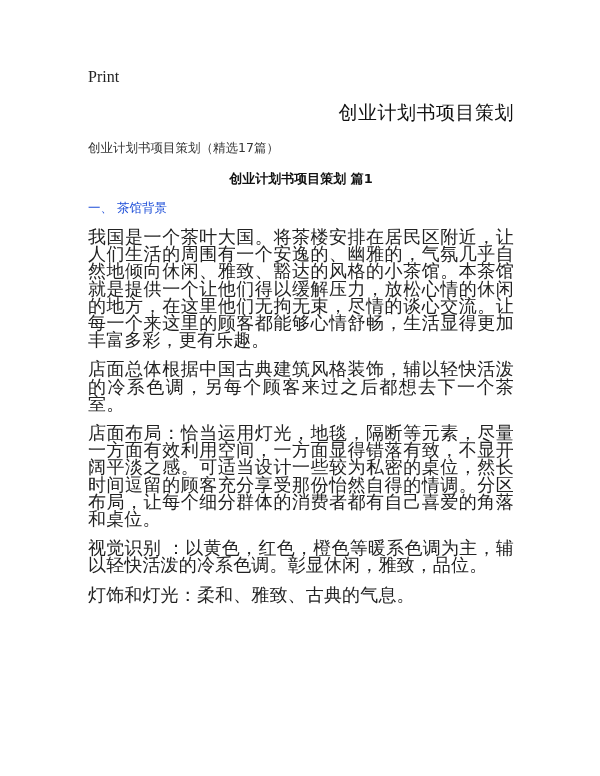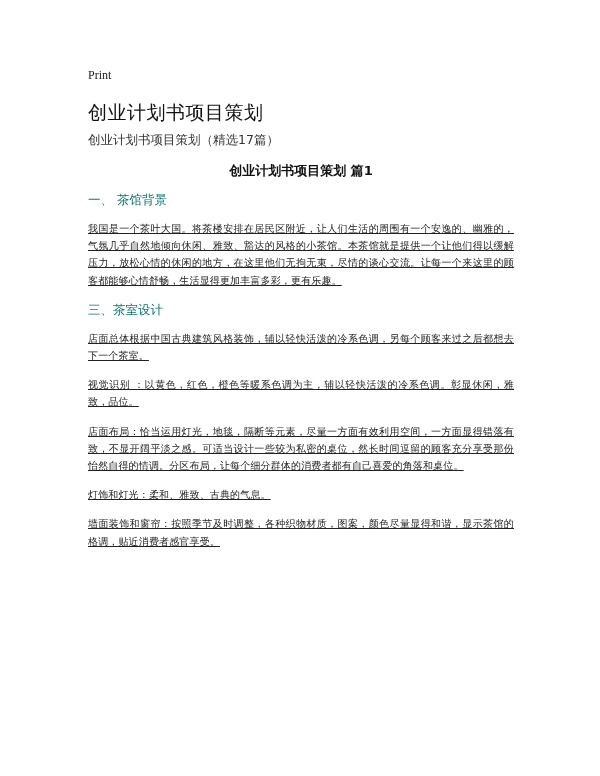--- a/index.html
+++ b/index.html
@@ -1,41 +1,39 @@
 <!DOCTYPE html>
 <html><head>
 <meta charset="utf-8">
 <style>
   html, body { margin: 0; padding: 0; background: #ffffff; }
   body { width: 600px; height: 776px; overflow: hidden; position: relative;
          font-family: "DejaVu Sans", "Liberation Sans", sans-serif; color: #222; }
   .page { position: absolute; left: 88px; top: 0; width: 426px; }
-  .print { position: absolute; top: 68px; left: 0; font-family: "Liberation Serif", "DejaVu Serif", serif; font-size: 12px; color: #222; text-align: center; }
-  .title { position: absolute; top: 100px; left: 0; width: 426px; text-align: left; font-size: 19px; color: #111; letter-spacing: 0.5px; }
+  .print { position: absolute; top: 68px; left: 0; font-family: "Liberation Serif", "DejaVu Serif", serif; font-size: 16px; color: #222; text-align: center; }
+  .title { position: absolute; top: 100px; left: 0; width: 426px; text-align: right; font-size: 19px; color: #111; letter-spacing: 0.5px; }
   .flow { position: absolute; top: 131px; left: 0; width: 426px; }
-  .subtitle { font-size: 12.5px; margin: 0 0 14px 0; line-height: 17px; color: #333; }
+  .subtitle { font-size: 12.5px; margin: 8px 0 14px 0; line-height: 17px; color: #333; }
   .h2 { font-size: 13px; font-weight: bold; margin: 0 0 12px 0; line-height: 17px; color: #111; text-align: center; }
-  .h3 { font-size: 12.5px; margin: 0 0 12px 0; line-height: 17px; color: #0f766e; }
-  .p { font-size: 10px; line-height: 17.2px; margin: 0 0 12px 0; color: #222; text-align: justify; letter-spacing: 0.15px; text-decoration: underline; }
+  .h3 { font-size: 12.5px; margin: 0 0 12px 0; line-height: 17px; color: #1d4ed8; }
+  .p { font-size: 18px; line-height: 17.2px; margin: 0 0 12px 0; color: #222; text-align: justify; letter-spacing: 0.15px; }
 </style>
 </head>
 <body>
 
 <div class="page">
   <div class="print">Print</div>
   <div class="title">创业计划书项目策划</div>
 
   <div class="flow">
     <div class="subtitle">创业计划书项目策划（精选17篇）</div>
     <div class="h2">创业计划书项目策划 篇1</div>
 
     <div class="h3">一、 茶馆背景</div>
     <div class="p">我国是一个茶叶大国。将茶楼安排在居民区附近，让人们生活的周围有一个安逸的、幽雅的，气氛几乎自然地倾向休闲、雅致、豁达的风格的小茶馆。本茶馆就是提供一个让他们得以缓解压力，放松心情的休闲的地方，在这里他们无拘无束，尽情的谈心交流。让每一个来这里的顾客都能够心情舒畅，生活显得更加丰富多彩，更有乐趣。</div>
 
 
-    <div class="h3">三、茶室设计</div>
     <div class="p">店面总体根据中国古典建筑风格装饰，辅以轻快活泼的冷系色调，另每个顾客来过之后都想去下一个茶室。</div>
+    <div class="p">店面布局：恰当运用灯光，地毯，隔断等元素，尽量一方面有效利用空间，一方面显得错落有致，不显开阔平淡之感。可适当设计一些较为私密的桌位，然长时间逗留的顾客充分享受那份怡然自得的情调。分区布局，让每个细分群体的消费者都有自己喜爱的角落和桌位。</div>
     <div class="p">视觉识别 ：以黄色，红色，橙色等暖系色调为主，辅以轻快活泼的冷系色调。彰显休闲，雅致，品位。</div>
-    <div class="p">店面布局：恰当运用灯光，地毯，隔断等元素，尽量一方面有效利用空间，一方面显得错落有致，不显开阔平淡之感。可适当设计一些较为私密的桌位，然长时间逗留的顾客充分享受那份怡然自得的情调。分区布局，让每个细分群体的消费者都有自己喜爱的角落和桌位。</div>
     <div class="p">灯饰和灯光：柔和、雅致、古典的气息。</div>
-    <div class="p">墙面装饰和窗帘：按照季节及时调整，各种织物材质，图案，颜色尽量显得和谐，显示茶馆的格调，贴近消费者感官享受。</div>
   </div>
 </div>
 
 </body></html>

